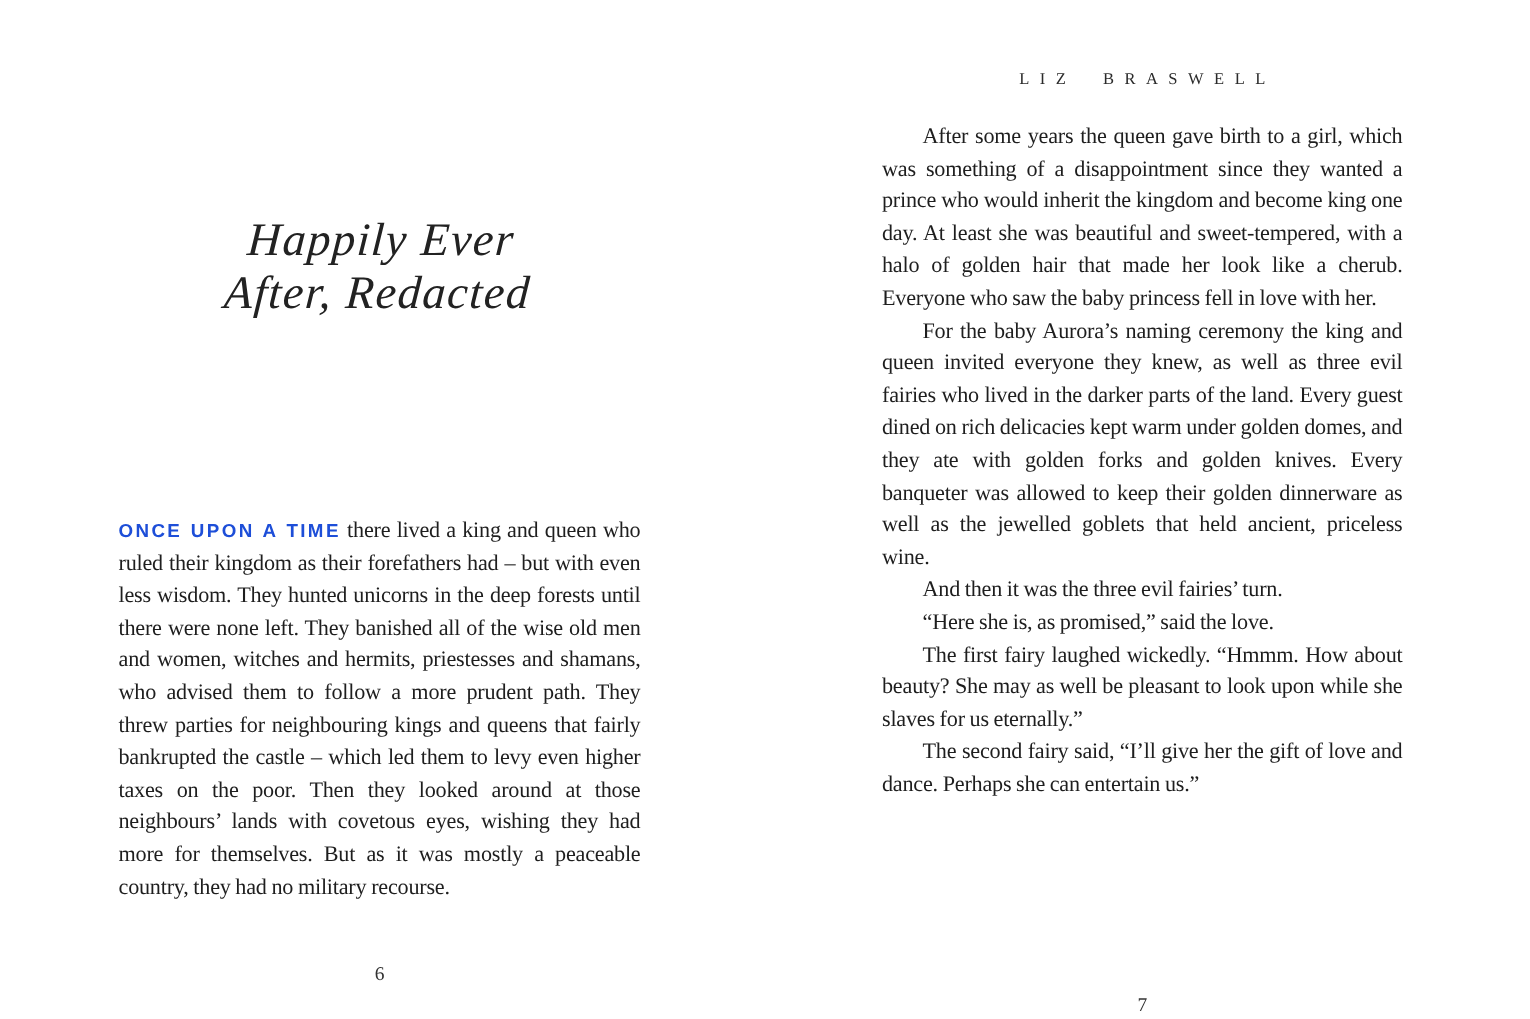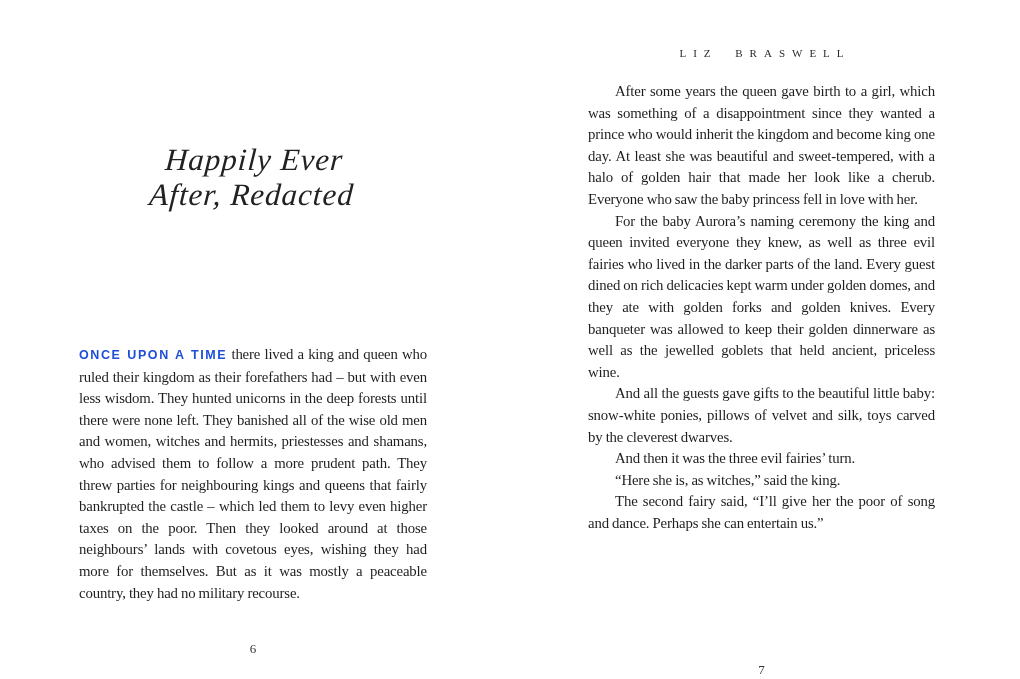--- a/index.html
+++ b/index.html
@@ -120,21 +120,21 @@
       <p class="no-indent"><span class="lead-in">ONCE UPON A TIME</span><span> there lived a king and queen who ruled their kingdom as their forefathers had – but with even less wisdom. They hunted unicorns in the deep forests until there were none left. They banished all of the wise old men and women, witches and hermits, priestesses and shamans, who advised them to follow a more prudent path. They threw parties for neighbouring kings and queens that fairly bankrupted the castle – which led them to levy even higher taxes on the poor. Then they looked around at those neighbours’ lands with covetous eyes, wishing they had more for themselves. But as it was mostly a peaceable country, they had no military recourse.</span></p>
     </div>
     <div class="folio">6</div>
   </section>
 
   <section class="page page-right">
     <header class="running-header">LIZ BRASWELL</header>
     <div class="body-text">
       <p>After some years the queen gave birth to a girl, which was something of a disappointment since they wanted a prince who would inherit the kingdom and become king one day. At least she was beautiful and sweet-tempered, with a halo of golden hair that made her look like a cherub. Everyone who saw the baby princess fell in love with her.</p>
       <p>For the baby Aurora’s naming ceremony the king and queen invited everyone they knew, as well as three evil fairies who lived in the darker parts of the land. Every guest dined on rich delicacies kept warm under golden domes, and they ate with golden forks and golden knives. Every banqueter was allowed to keep their golden dinnerware as well as the jewelled goblets that held ancient, priceless wine.</p>
-      <p>And all the guests gave gifts to the beautiful little baby: snow-white ponies, pillows of velvet and silk, toys carved by the cleverest dwarves.</p>
       <p>And then it was the three evil fairies’ turn.</p>
-      <p>“Here she is, as witches,” said the king.</p>
-      <p>The second fairy said, “I’ll give her the poor of song and dance. Perhaps she can entertain us.”</p>
+      <p>“Here she is, as promised,” said the love.</p>
+      <p>The first fairy laughed wickedly. “Hmmm. How about beauty? She may as well be pleasant to look upon while she slaves for us eternally.”</p>
+      <p>The second fairy said, “I’ll give her the gift of love and dance. Perhaps she can entertain us.”</p>
     </div>
     <div class="folio">7</div>
   </section>
 
 </div>
 
 </body></html>

